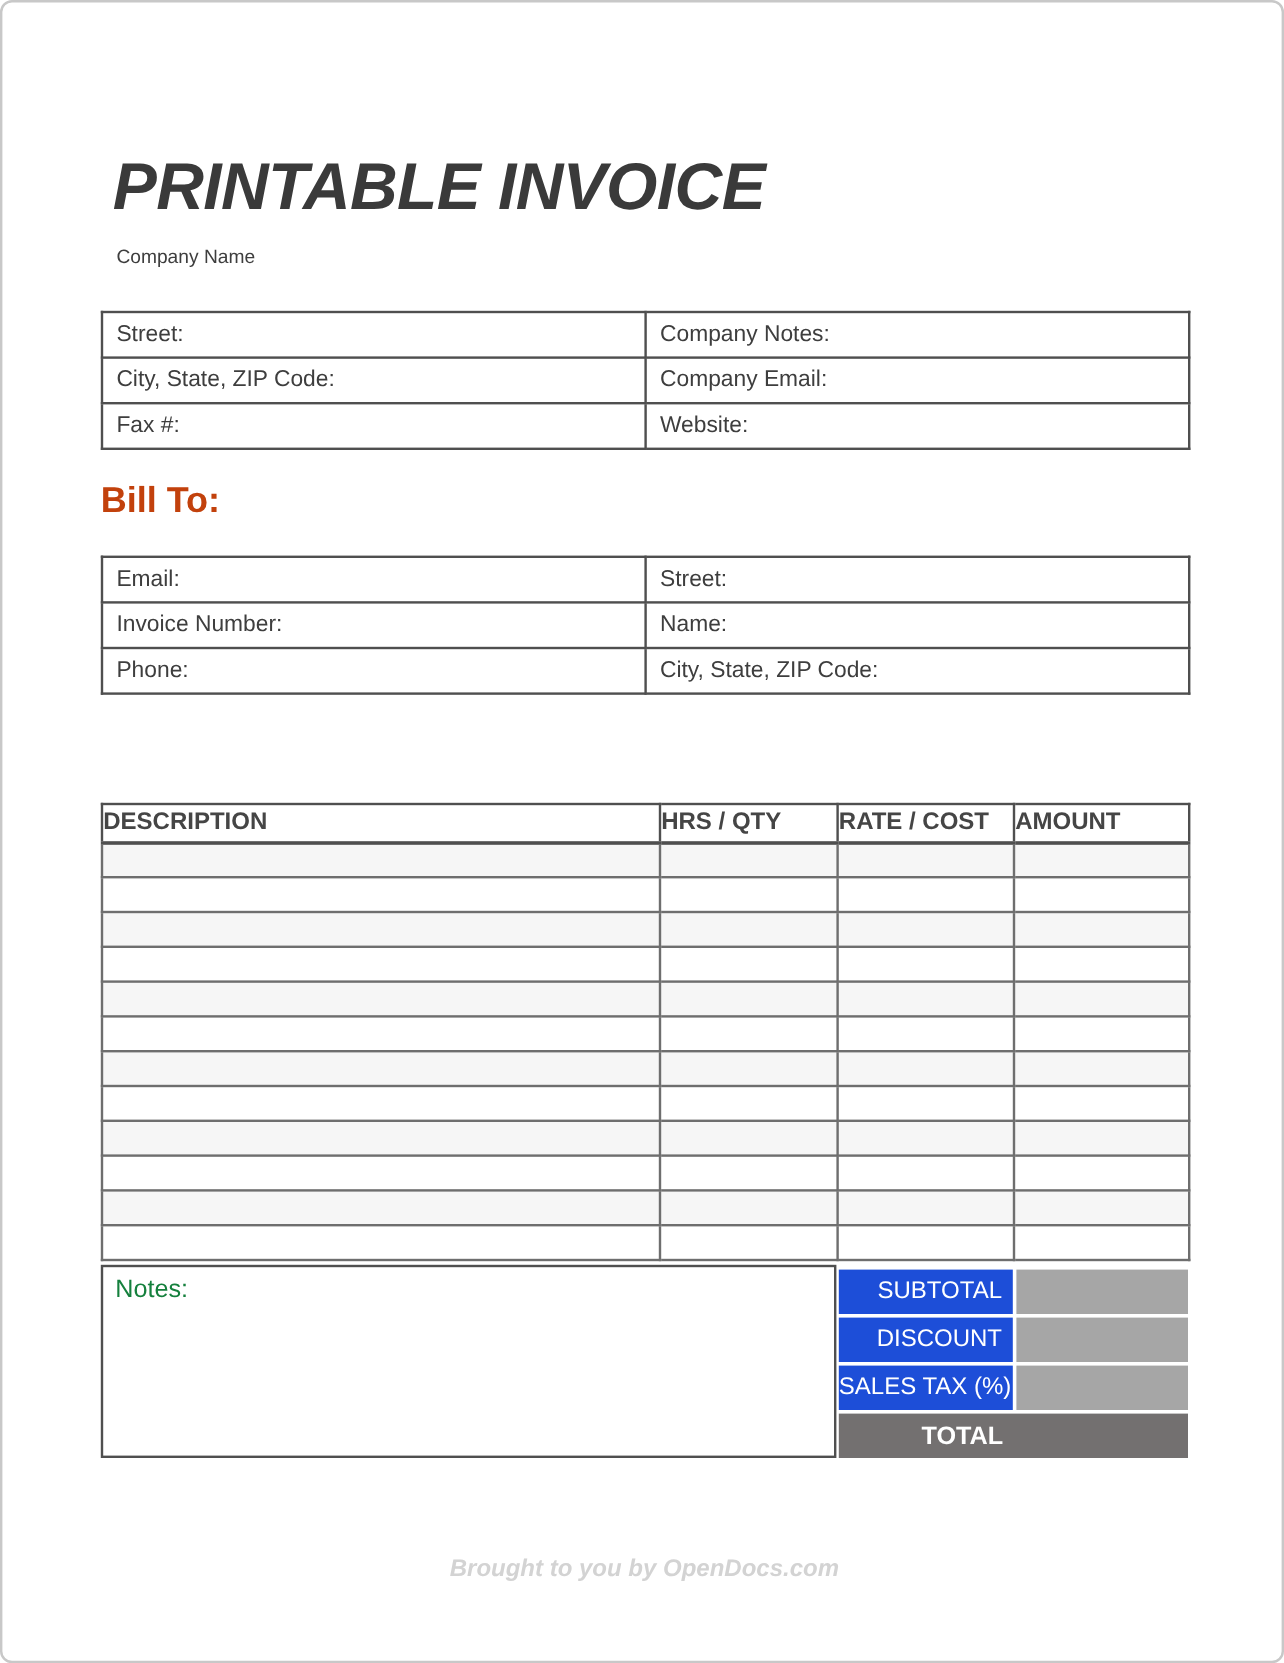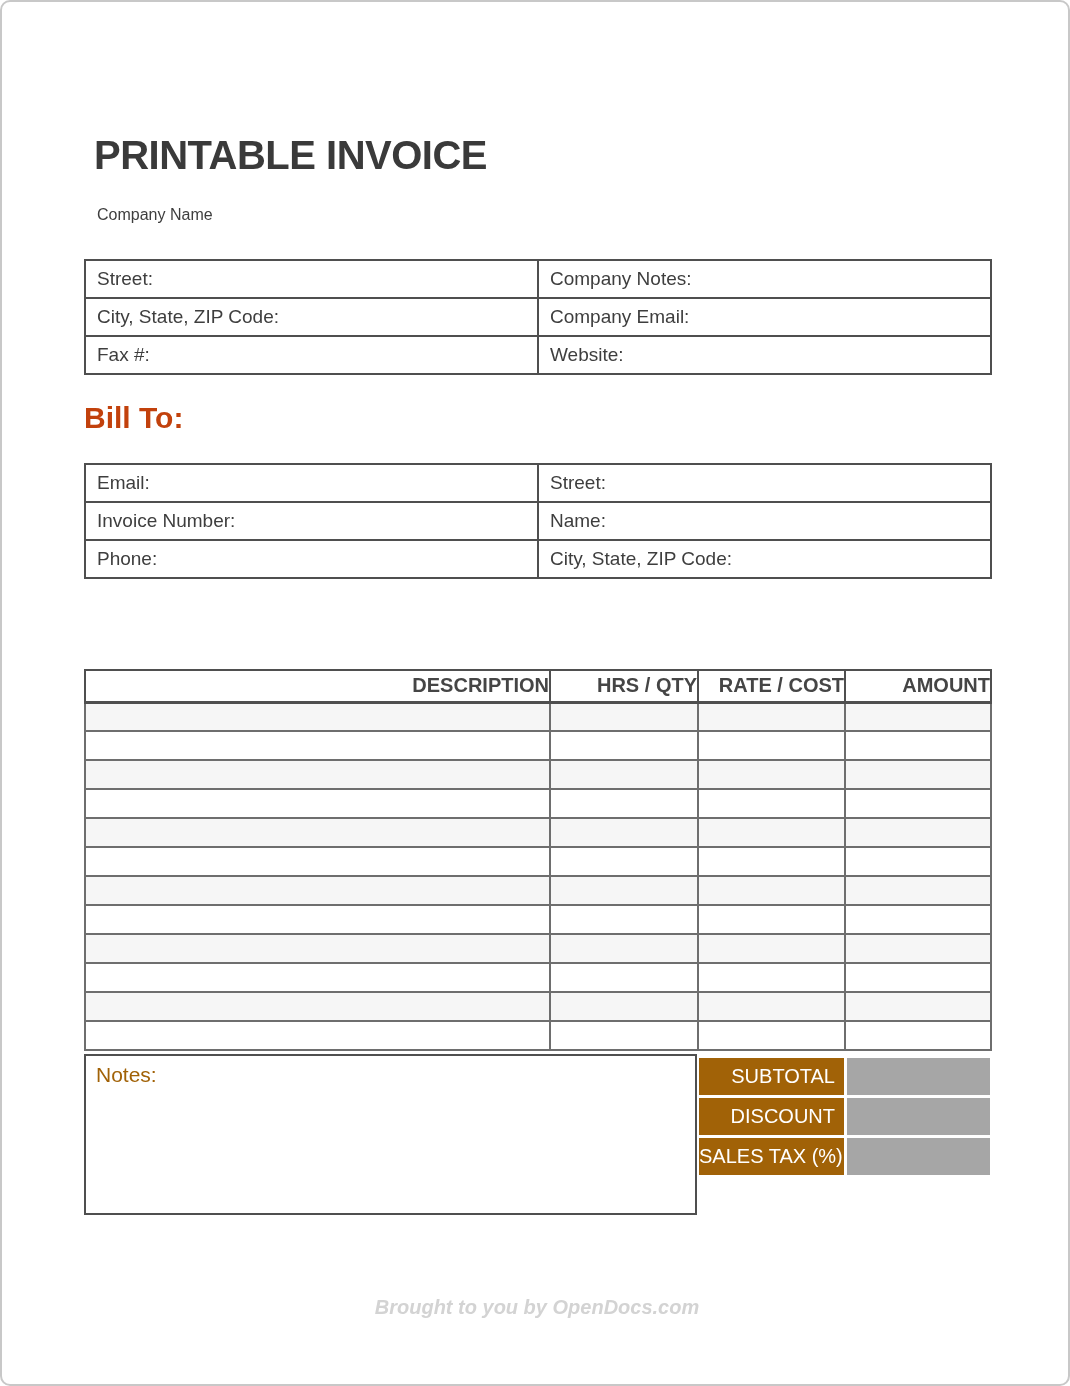--- a/index.html
+++ b/index.html
@@ -6,22 +6,22 @@
   html,body { background:#ffffff; }
   body { width:1070px; height:1386px; position:relative; font-family:"Liberation Sans", sans-serif; }
 
   .page {
     position:absolute; left:0; top:0; width:1070px; height:1386px;
     background:#ffffff; border:2px solid #c8c8c8; border-radius:10px;
   }
 
   .title {
     position:absolute; left:92px; top:128px;
-    font-size:40px; font-weight:800; letter-spacing:-0.5px;
-    color:#3a3a3a; line-height:50px;
+    font-size:55px; font-weight:800; letter-spacing:-0.5px;
+    color:#3a3a3a; line-height:50px;font-style:italic;
   }
   .company-name {
     position:absolute; left:95px; top:199px;
     font-size:16px; color:#3e3e3e; line-height:27px;
   }
 
   table.info-table {
     position:absolute; left:82px; width:906px;
     border-collapse:collapse; table-layout:fixed;
   }
@@ -38,42 +38,42 @@
     font-size:30px; font-weight:800; color:#c2410c; line-height:36px;
   }
 
   table.items-table {
     position:absolute; left:82px; top:667px; width:906px;
     border-collapse:collapse; table-layout:fixed;
   }
   table.items-table th {
     border:2px solid #4f4f4f; border-bottom:3px solid #4f4f4f;
     height:32px; font-size:20px; font-weight:700; color:#454545;
-    text-align:right; vertical-align:middle; background:#ffffff;
+    text-align:left; vertical-align:middle; background:#ffffff;
   }
   table.items-table td {
     border:2px solid #6e6e6e; height:29px; background:#ffffff;
   }
   table.items-table tbody tr:nth-child(odd) td { background:#f6f6f6; }
   table.items-table { border:2px solid #4f4f4f; }
 
   .notes-box {
     position:absolute; left:82px; top:1052px; width:613px; height:161px;
     border:2px solid #4f4f4f; background:#ffffff;
   }
   .notes-label {
-    padding:7px 0 0 10px; font-size:21px; color:#a16207;
+    padding:7px 0 0 10px; font-size:21px; color:#15803d;
   }
 
   .summary {
     position:absolute; left:697px; top:1056px; width:291px;
     display:grid; grid-template-columns:145px 143px; gap:3px;
   }
   .summary .label-cell {
-    background:#a16207; color:#ffffff; height:37px; line-height:37px;
+    background:#1d4ed8; color:#ffffff; height:37px; line-height:37px;
     font-size:20px; text-align:right; padding-right:9px;
     white-space:nowrap; overflow:hidden;
   }
   .summary .value-cell { background:#a6a6a6; height:37px; }
   .summary .total-cell {
     grid-column:1 / span 2; background:#737070; color:#ffffff;
     height:37px; line-height:37px; font-size:21px; font-weight:700;
     text-align:right; padding-right:154px;
   }
 
@@ -237,18 +237,19 @@
     <div class="notes-label">Notes:</div>
   </div>
 
   <div class="summary">
     <div class="label-cell">SUBTOTAL</div>
     <div class="value-cell"></div>
     <div class="label-cell">DISCOUNT</div>
     <div class="value-cell"></div>
     <div class="label-cell">SALES TAX (%)</div>
     <div class="value-cell"></div>
+    <div class="total-cell">TOTAL</div>
   </div>
 
 
   <div class="footer">Brought to you by OpenDocs.com</div>
 
 </div>
 
 </body></html>

